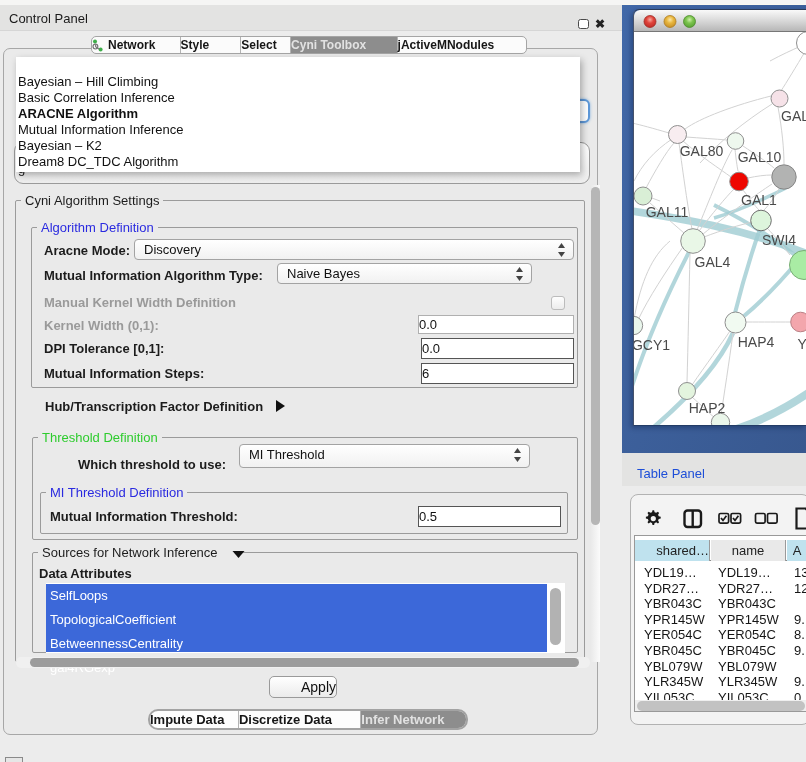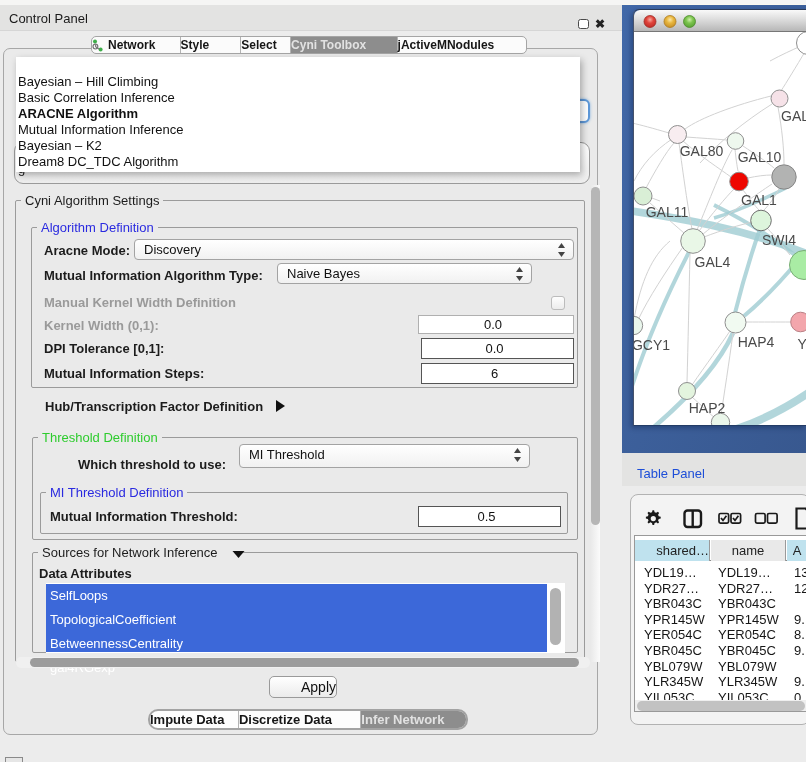--- a/index.html
+++ b/index.html
@@ -3,21 +3,21 @@
 <style>
 *{margin:0;padding:0;box-sizing:border-box}
 html,body{width:806px;height:762px;overflow:hidden}
 body{font-family:"Liberation Sans",sans-serif;background:#ececec;position:relative}
 .abs{position:absolute}
 .b13{font-size:13px;font-weight:bold;color:#1c1c1c}
 .r13{font-size:13px;color:#1c1c1c}
 .gray{color:#9a9a9a}
 .combo{position:absolute;border:1px solid #a3a3a3;border-radius:4px;background:linear-gradient(#ffffff,#f1f1f1);font-size:13px;color:#111;line-height:19px;padding-left:9px}
 .stp{position:absolute;right:7px;top:3px;width:9px;height:14px}
-.fld{position:absolute;background:#fff;font-size:13px;text-align:center;padding-right:6px;color:#111}
+.fld{position:absolute;background:#fff;font-size:13px;text-align:left;padding-right:6px;color:#111}
 .fset{position:absolute;border:1px solid #9b9b9b;border-radius:2px}
 .flab{position:absolute;background:#eaeaea;padding:0 4px;font-size:13px;line-height:13px}
 .tseg{height:100%;display:flex;align-items:center;font-size:12px;font-weight:bold;color:#161616;border-right:1px solid #b3b3b3}
 .tseg.last{border-right:none}
 .tseg.sel{background:#8d8d8d;color:#e2e2e2}
 </style></head>
 <body>
 
 <div class="abs" style="left:0;top:0;width:806px;height:5px;background:#f5f5f4"></div>
 <div class="abs" style="left:0;top:5px;width:622px;height:26px;background:#e3e3e2;border-bottom:1px solid #d6d6d6">

